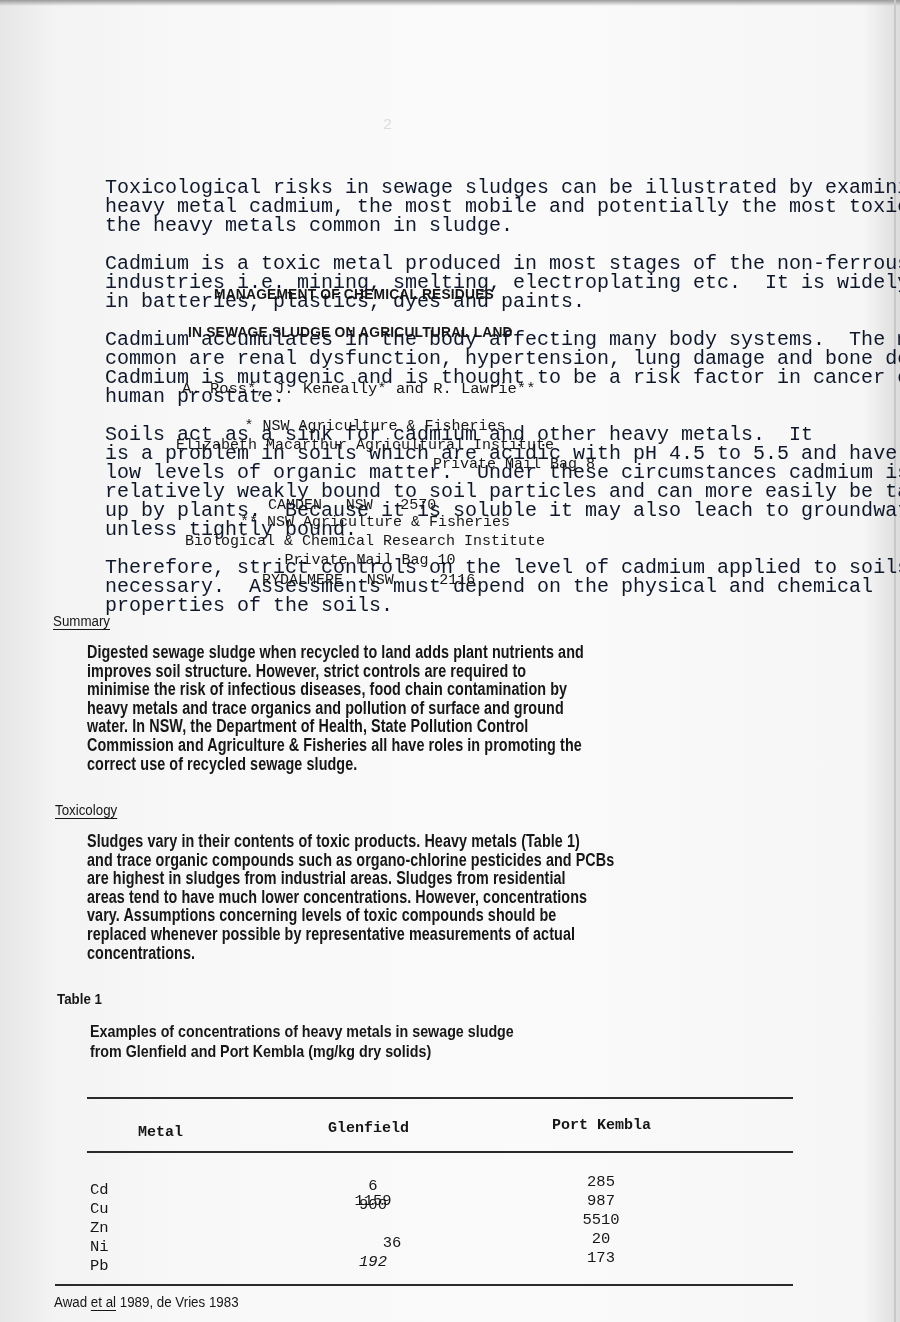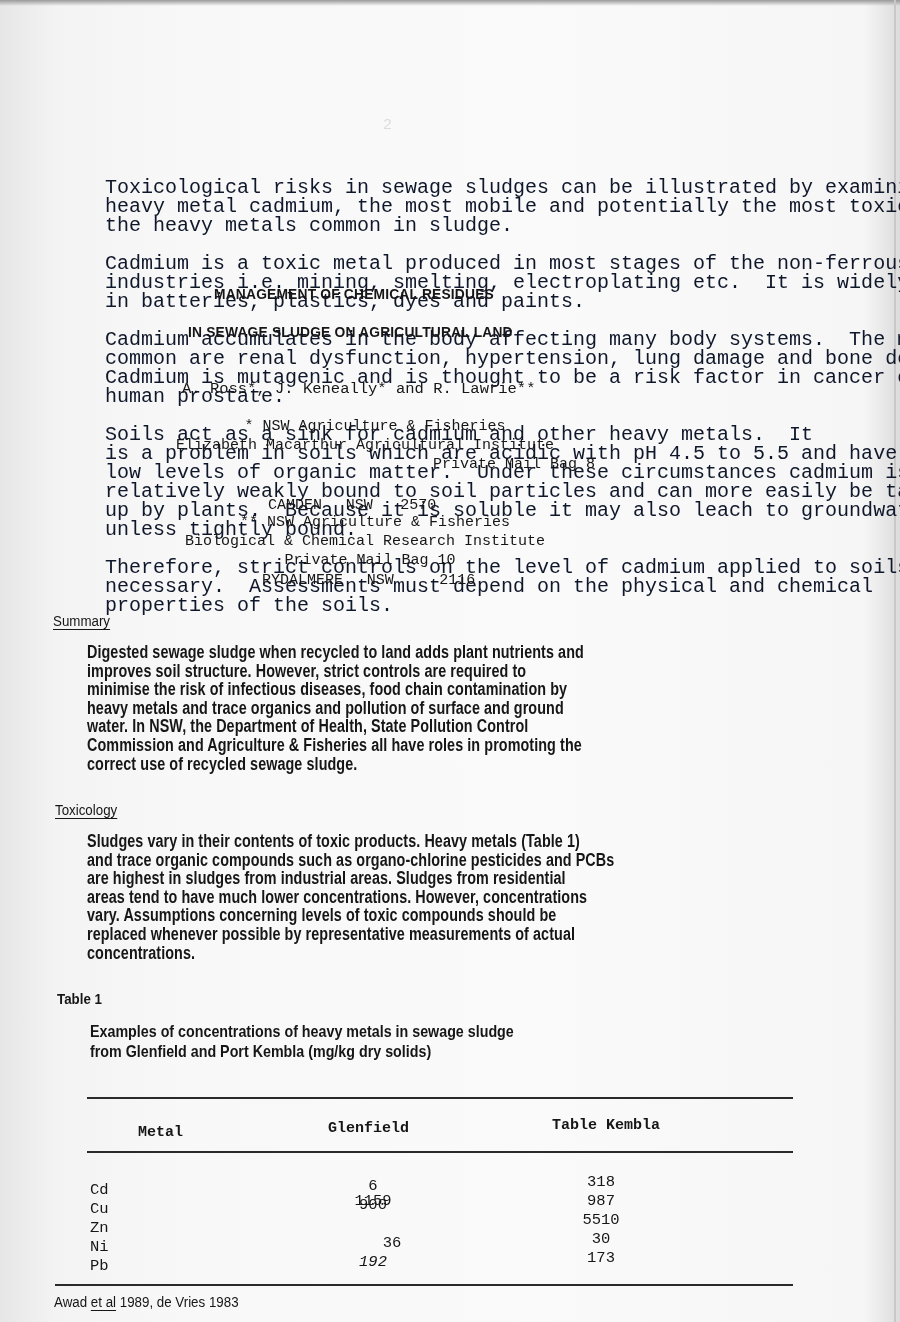--- a/index.html
+++ b/index.html
@@ -109,44 +109,44 @@
 </div>
 
 <div class="abs sans-c" style="left:57px; top:990px; font-weight:600;">Table 1</div>
 <div class="abs" style="left:90px; top:1022px; font-family:'Liberation Sans',sans-serif; font-weight:bold; font-size:17px; transform:scaleX(0.84); transform-origin:left;">Examples of concentrations of heavy metals in sewage sludge</div>
 <div class="abs" style="left:90px; top:1042px; font-family:'Liberation Sans',sans-serif; font-weight:bold; font-size:17px; transform:scaleX(0.84); transform-origin:left;">from Glenfield and Port Kembla (mg/kg dry solids)</div>
 
 <div class="rule" style="top:1097px;"></div>
 
 <div class="th" style="left:90px; top:1124px;padding-left:48px;">Metal</div>
 <div class="th" style="left:328px; top:1120px;">Glenfield</div>
-<div class="th" style="left:552px; top:1117px;">Table Kembla</div>
+<div class="th" style="left:552px; top:1117px;">Port Kembla</div>
 
 <div class="rule" style="top:1151px;"></div>
 
 <div>
   <div>
     <div class="cell" style="left:90px; top:1181px;">Cd</div>
     <div class="cell num" style="left:333px; top:1177px;">6</div>
-    <div class="cell num" style="left:561px; top:1173px;">318</div>
+    <div class="cell num" style="left:561px; top:1173px;">285</div>
   </div>
   <div>
     <div class="cell" style="left:90px; top:1200px;text-align:center;">Cu</div>
     <div class="cell num" style="left:333px; top:1196px;">900</div>
     <div class="cell num" style="left:561px; top:1192px;">987</div>
   </div>
   <div>
     <div class="cell" style="left:90px; top:1219px;">Zn</div>
     <div class="cell num" style="left:333px; top:1192px;">1159</div>
     <div class="cell num" style="left:561px; top:1211px;">5510</div>
   </div>
   <div>
     <div class="cell" style="left:90px; top:1238px;">Ni</div>
     <div class="cell num" style="left:352px; top:1234px;">36</div>
-    <div class="cell num" style="left:561px; top:1230px;">30</div>
+    <div class="cell num" style="left:561px; top:1230px;">20</div>
   </div>
   <div>
     <div class="cell" style="left:90px; top:1257px;">Pb</div>
     <div class="cell num" style="left:333px; top:1253px;font-style:italic;">192</div>
     <div class="cell num" style="left:561px; top:1249px;">173</div>
   </div>
 </div>
 
 <div class="rule" style="top:1284px; left:55px; width:738px;"></div>
 

